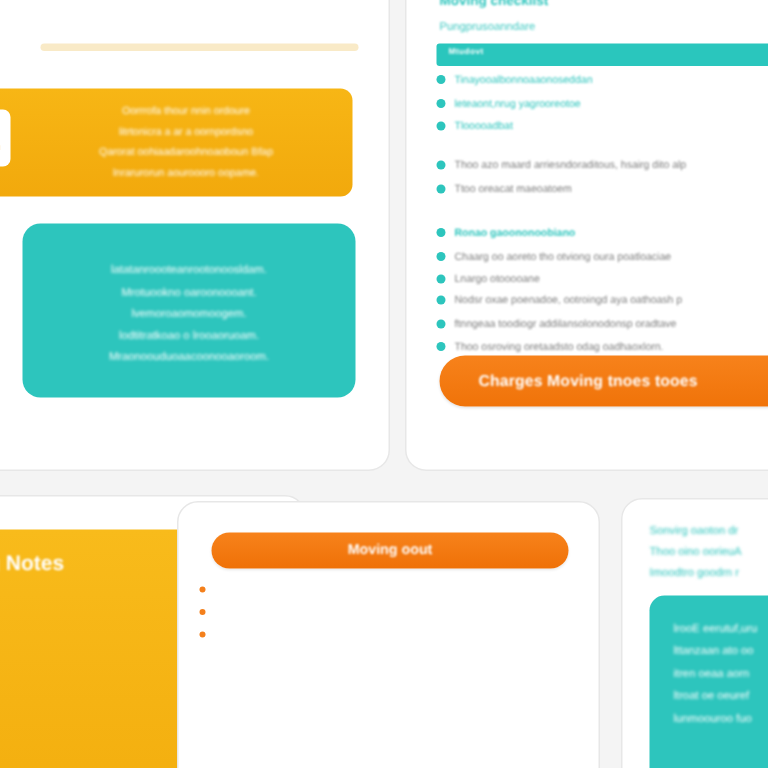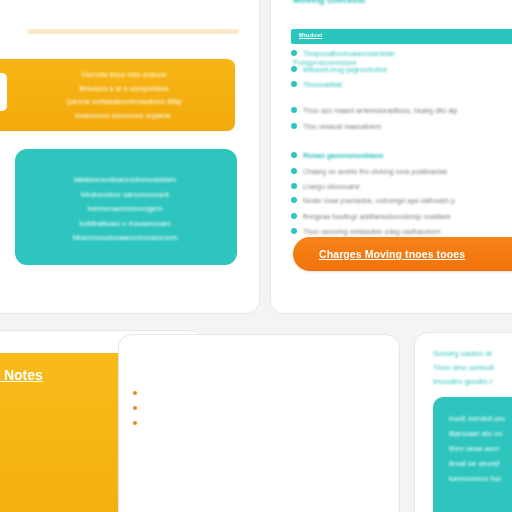--- a/index.html
+++ b/index.html
@@ -7,21 +7,21 @@
     padding: 0;
     width: 512px;
     height: 512px;
     overflow: hidden;
     background: #f2f2f2;
     font-family: "Liberation Sans", sans-serif;
   }
 
   
   
-  .blur-xs { filter: blur(0.55px); text-decoration: underline; }
+  .blur-xs { filter: blur(0.55px); }
   .blur-s  { filter: blur(0.85px); }
   .blur-m  { filter: blur(1.15px); }
 
   
   .bar {
     height: 4px;
     border-radius: 2px;
     background: #e2e2e2;
   }
   .bar.dark { background: #d4d4d4; }
@@ -175,21 +175,20 @@
     color: #2dc5bd;
     white-space: nowrap;
   }
   .rt-sub {
     position: absolute;
     left: 22px;
     top: 38px;
     font-size: 7.5px;
     color: #3fc9c2;
     white-space: nowrap;
-    margin-top: 45px;
   }
   .teal-banner {
     position: absolute;
     left: 20px;
     top: 54px;
     width: 268px;
     height: 15px;
     background: #2ac6bd;
     border-radius: 2px;
   }
@@ -497,20 +496,23 @@
       <ul class="notes-sub blur-m" style="margin:0;padding:0;list-style:none;">
         <li>oorpoo</li>
         <li>oogo</li>
       </ul>
 
     </div>
   </div>
 
   <div class="card" id="card-center-bottom">
 
+    <div class="cta-orange-2">
+      <span class="blur-xs">Moving oout</span>
+    </div>
 
     <div class="mo-rows">
 
       <div class="mo-row">
         <span class="mo-dot"></span>
         <span class="mo-label">
           <span class="bar dark" style="width:26px"></span>
           <span class="bar dark" style="width:20px"></span>
         </span>
         <span class="mo-body">

